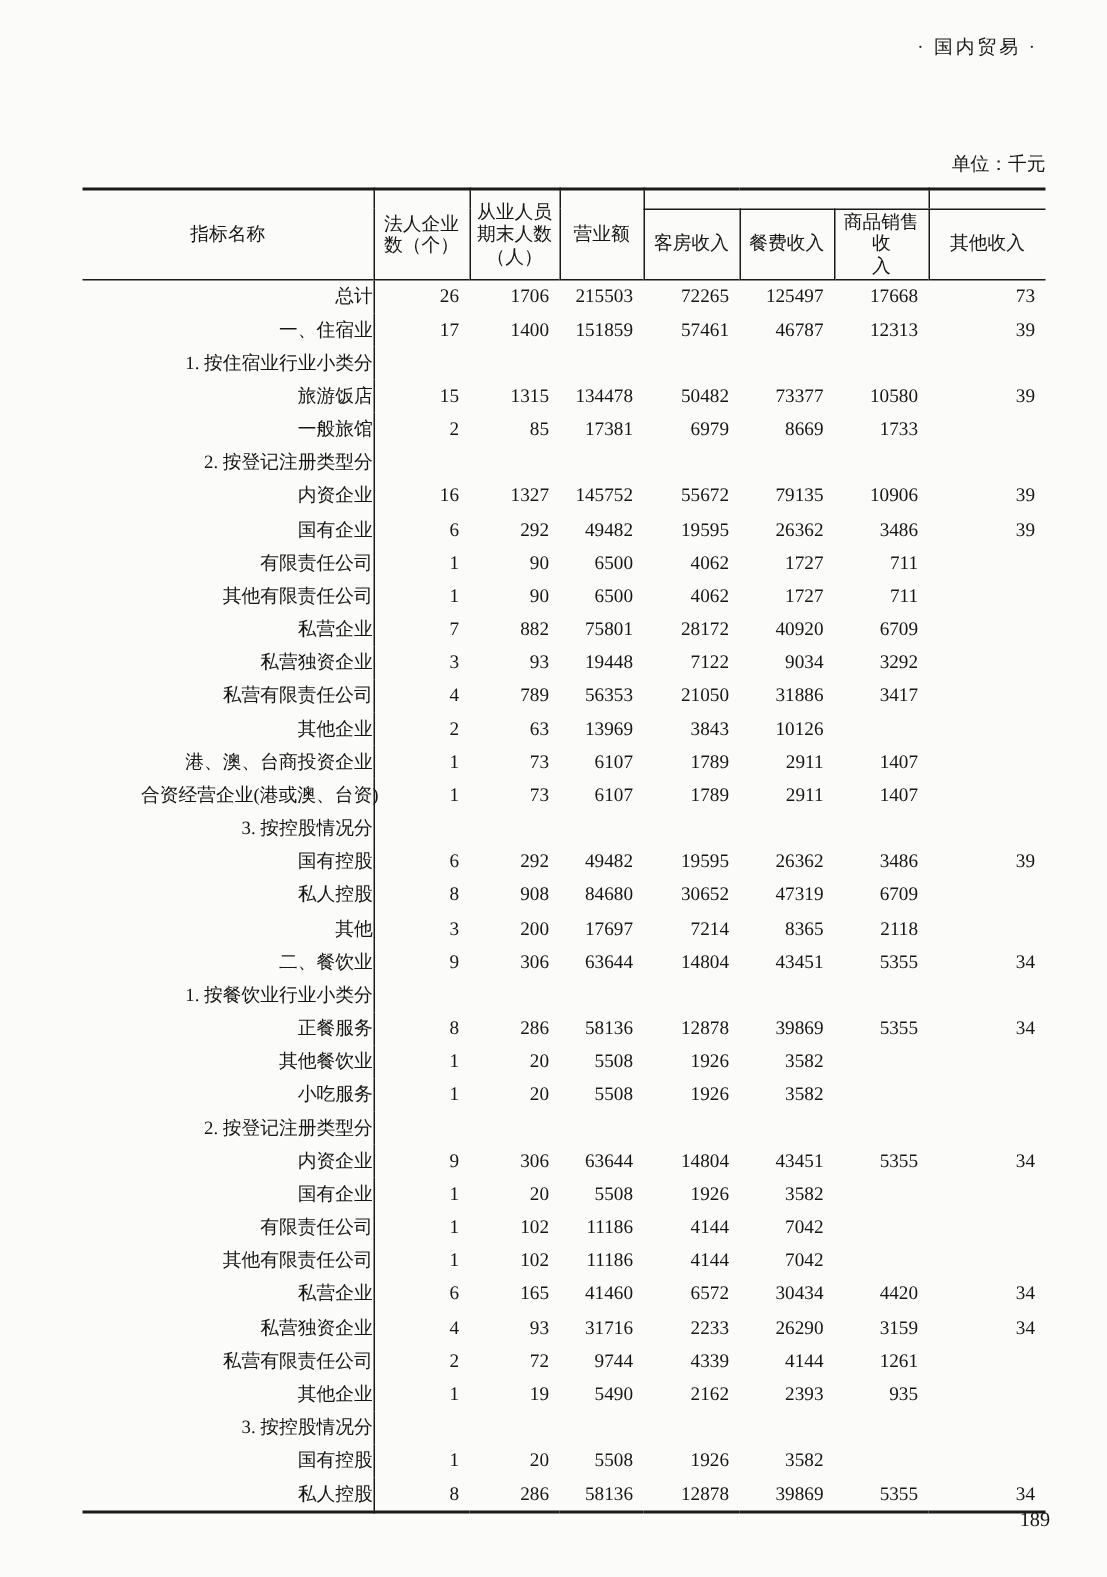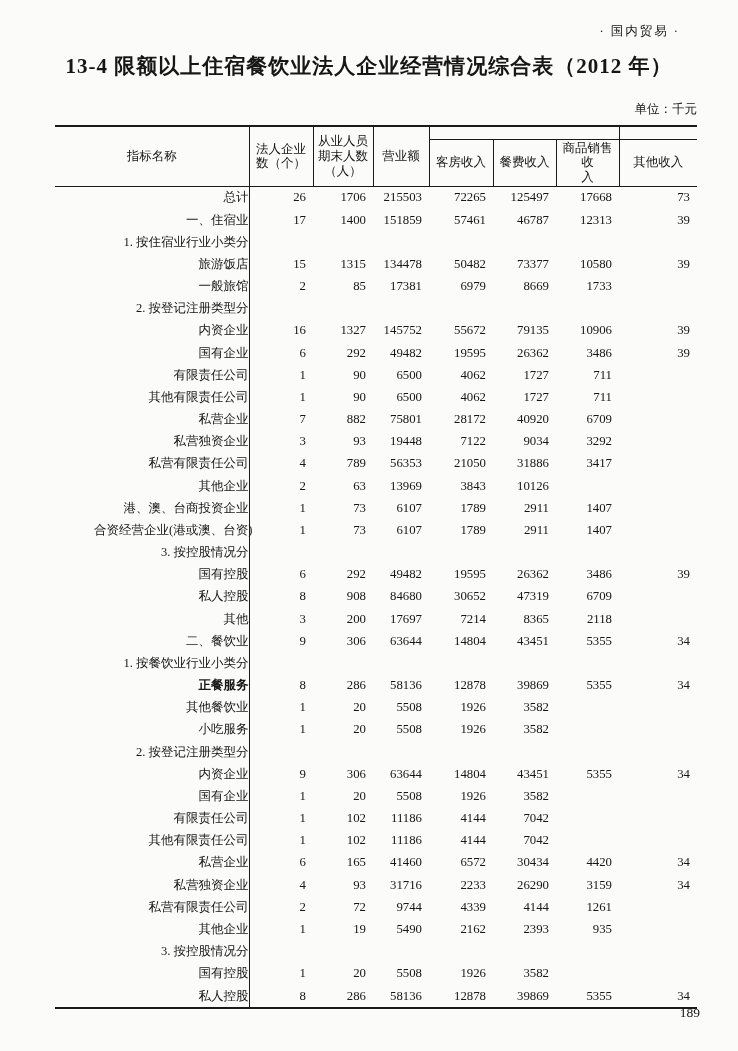--- a/index.html
+++ b/index.html
@@ -3,21 +3,21 @@
 <meta charset="utf-8">
 <style>
   html,body { margin:0; padding:0; background:#fbfbf9; }
   .page {
     position:relative; width:738px; height:1051px;
     background:#fbfbf9; color:#161616;
     font-family:"Liberation Serif","DejaVu Serif",serif;
     overflow:hidden;
   }
   .corner-label {
-    position:absolute; top:23px; right:58px;
+    position:absolute; top:23px; right:46px;
     font-size:12.5px; letter-spacing:2px;
   }
   .doc-title {
     position:absolute; top:52px; left:0; width:100%;
     text-align:center; font-size:21px; font-weight:bold;
     letter-spacing:1px;
   }
   .unit-note {
     position:absolute; top:101px; right:41px; font-size:12.5px;
   }
@@ -50,21 +50,20 @@
     position:absolute; top:1005px; right:38px; font-size:13.5px;
   }
 </style>
 </head>
 <body>
 
 <div class="page">
 
   <div class="corner-label">·  国内贸易  ·</div>
 
-  <div class="doc-title">13-4  限额以上住宿餐饮业法人企业经营情况综合表（2012 年）</div>
 
   <div class="unit-note">单位：千元</div>
 
   <table class="stats">
     <colgroup>
       <col style="width:194px">
       <col style="width:64px">
       <col style="width:60px">
       <col style="width:56px">
       <col style="width:64px">
@@ -307,21 +306,21 @@
           <td class="stub" style="padding-left: 6px;">1. 按餐饮业行业小类分</td>
           <td class="num"></td>
           <td class="num"></td>
           <td class="num"></td>
           <td class="num"></td>
           <td class="num"></td>
           <td class="num"></td>
           <td class="num"></td>
         </tr>
         <tr>
-          <td class="stub" style="padding-left: 28px; font-weight: bold;">正餐服务</td>
+          <td class="stub" style="padding-left: 28px;">正餐服务</td>
           <td class="num">8</td>
           <td class="num">286</td>
           <td class="num">58136</td>
           <td class="num">12878</td>
           <td class="num">39869</td>
           <td class="num">5355</td>
           <td class="num">34</td>
         </tr>
         <tr>
           <td class="stub" style="padding-left: 28px;">其他餐饮业</td>

